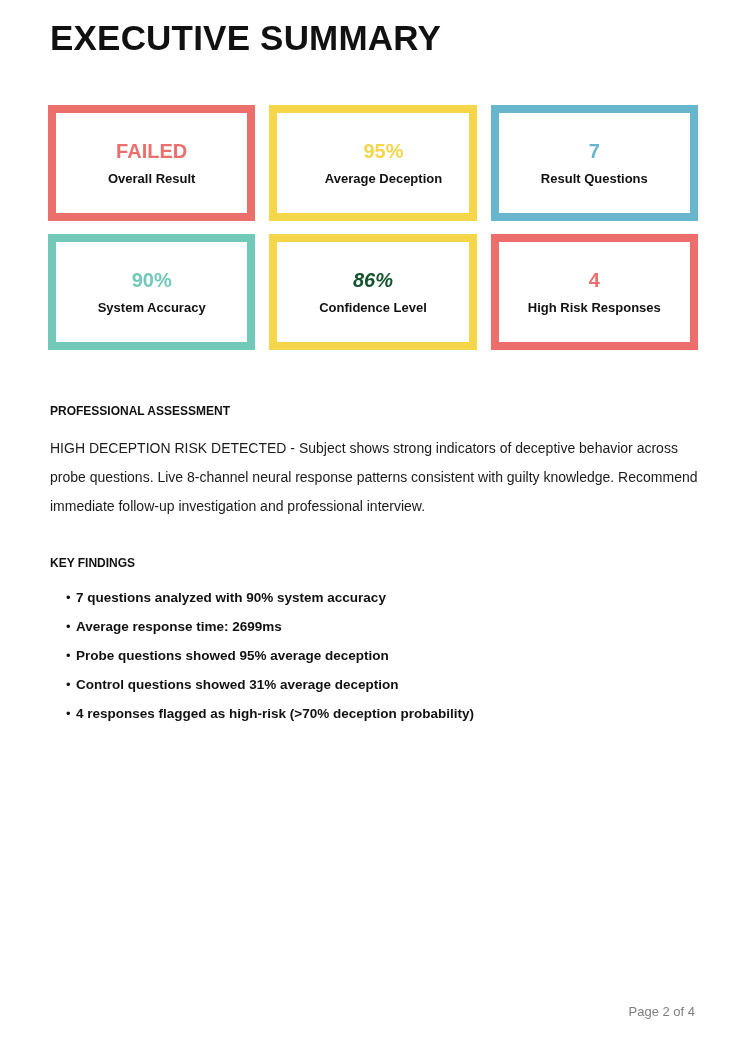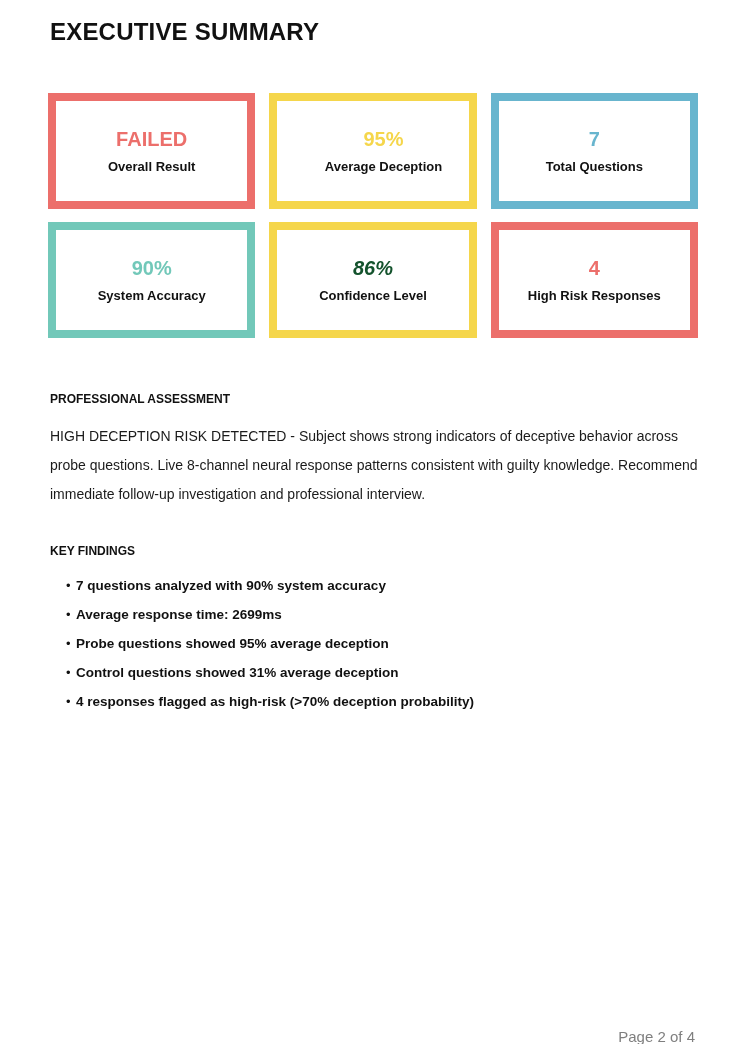--- a/index.html
+++ b/index.html
@@ -12,21 +12,21 @@
     height: 1044px;
     position: relative;
     font-family: "Liberation Sans", sans-serif;
     color: #1b1b1b;
     overflow: hidden;
   }
   .page {
     padding: 18px 45px 0 48px;
   }
   .doc-title {
-    font-size: 24px;
+    font-size: 35px;
     font-weight: 700;
     letter-spacing: 0.2px;
     color: #111111;
     margin: 0 0 0 2px;
   }
   .cards-grid {
     margin-top: 47px;
     display: grid;
     grid-template-columns: repeat(3, 1fr);
     column-gap: 14px;
@@ -89,22 +89,22 @@
   }
   .bullet-glyph {
     display: inline-block;
     width: 10px;
     font-weight: 400;
     font-size: 13px;
   }
   .page-footer {
     position: absolute;
     right: 48px;
-    top: 1028px;
-    font-size: 15px;
+    top: 1004px;
+    font-size: 13px;
     color: #7f7f7f;
   }
 </style>
 </head>
 <body>
 
 <div class="page">
 
   <h1 class="doc-title">EXECUTIVE SUMMARY</h1>
 
@@ -112,21 +112,21 @@
     <div class="metric-card" style="border-color: rgb(236, 111, 107);">
       <div class="metric-value" style="color: rgb(236, 111, 107);">FAILED</div>
       <div class="metric-label">Overall Result</div>
     </div>
     <div class="metric-card" style="border-color: rgb(245, 214, 75); padding-left: 21px;">
       <div class="metric-value" style="color: rgb(245, 214, 75);">95%</div>
       <div class="metric-label">Average Deception</div>
     </div>
     <div class="metric-card" style="border-color: rgb(104, 181, 206);">
       <div class="metric-value" style="color: rgb(104, 181, 206);">7</div>
-      <div class="metric-label">Total Questions</div>
+      <div class="metric-label">Result Questions</div>
     </div>
     <div class="metric-card" style="border-color: rgb(114, 200, 185);">
       <div class="metric-value" style="color: rgb(114, 200, 185);">90%</div>
       <div class="metric-label">System Accuracy</div>
     </div>
     <div class="metric-card" style="border-color: rgb(245, 214, 75);">
       <div class="metric-value" style="color: #14532d; font-style: italic;">86%</div>
       <div class="metric-label">Confidence Level</div>
     </div>
     <div class="metric-card" style="border-color: rgb(236, 111, 107);">

